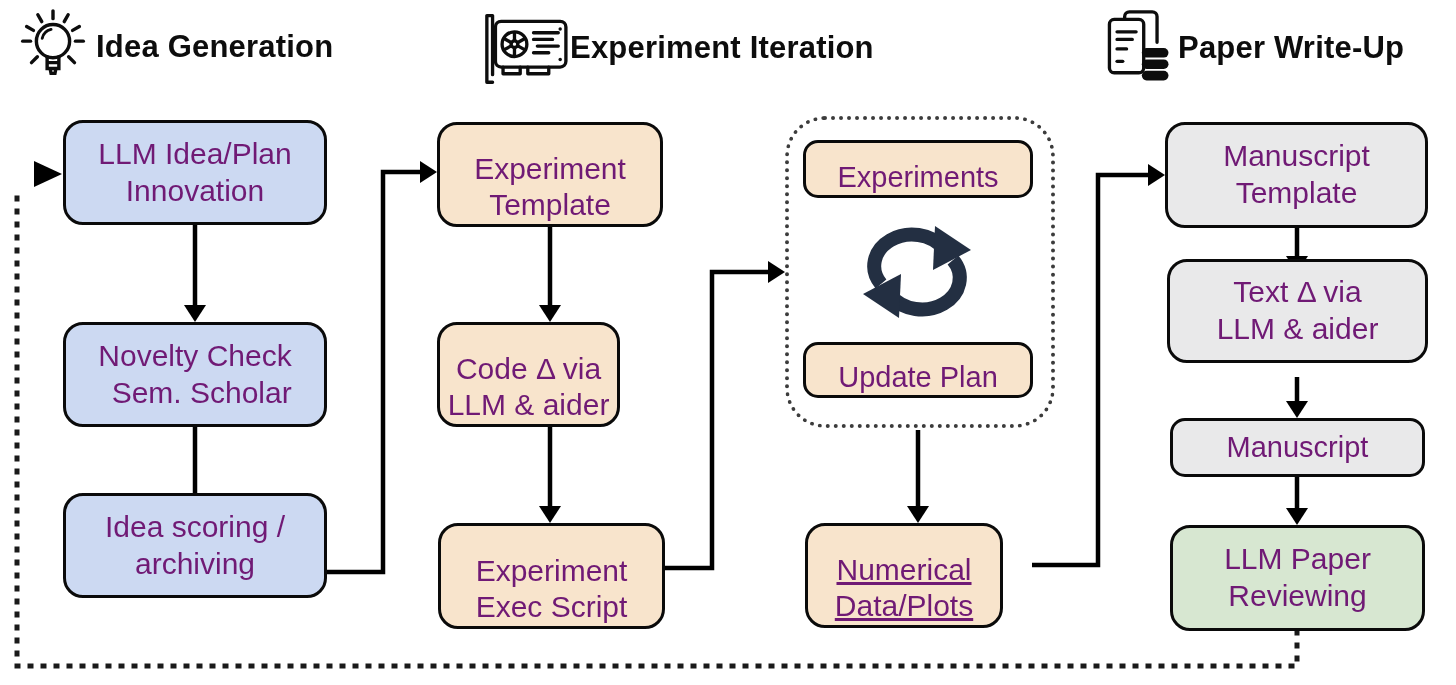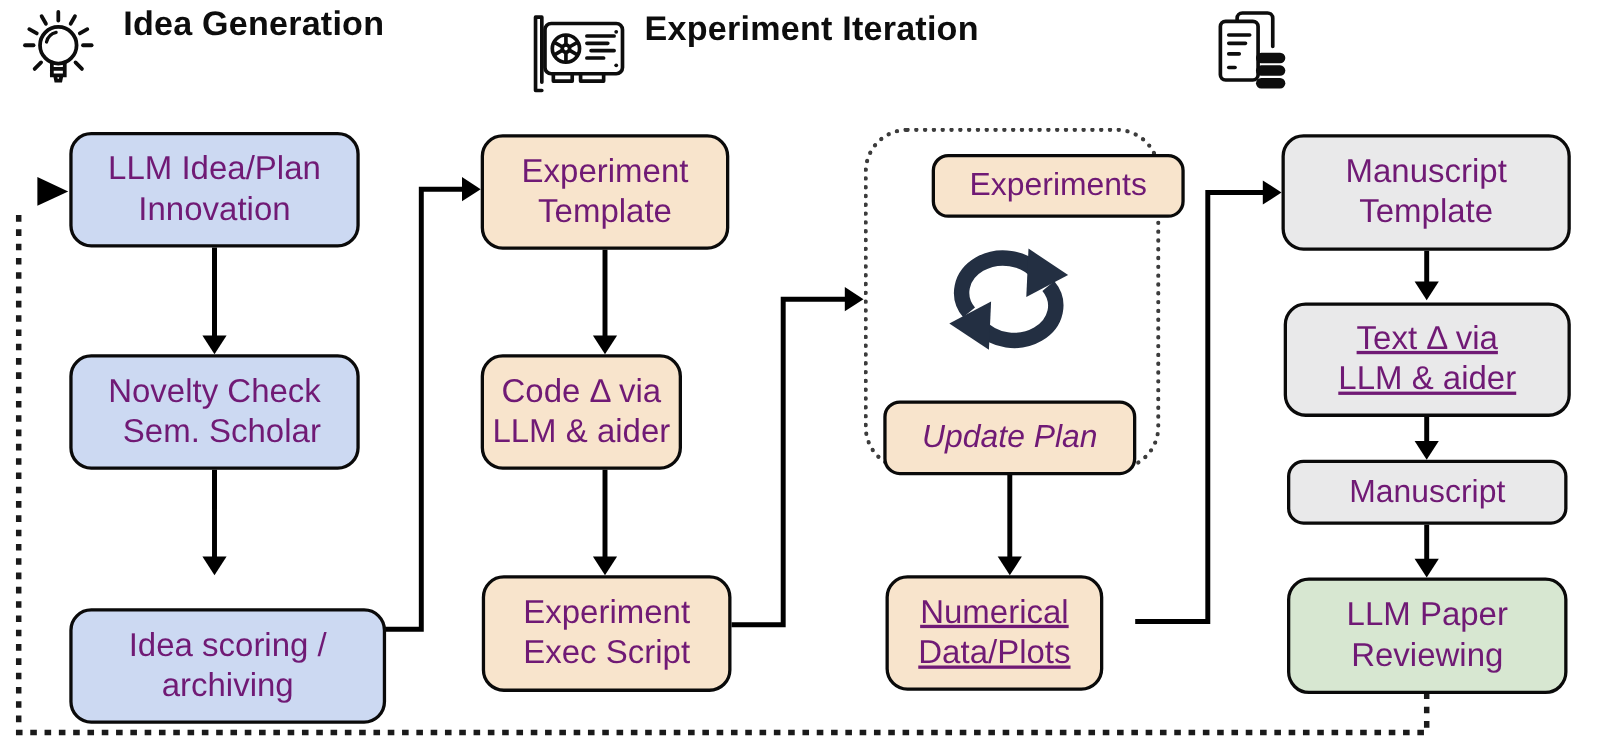--- a/index.html
+++ b/index.html
@@ -1,36 +1,36 @@
 <!DOCTYPE html>
 <html><head>
 <meta charset="utf-8">
 <style>
   html,body{margin:0;padding:0;background:#ffffff;}
   .canvas{
     position:relative;width:1456px;height:685px;background:#ffffff;overflow:hidden;
     font-family:"Liberation Sans", sans-serif;color:#0d0d0d;
   }
   .wires{position:absolute;left:0;top:0;z-index:1;}
-  .hdr{position:absolute;display:flex;align-items:flex-start;gap:16px;z-index:3;}
+  .hdr{position:absolute;display:flex;align-items:center;z-index:3;}
   .hdr .hlabel{font-size:31px;font-weight:700;letter-spacing:.2px;white-space:nowrap;}
   .hicon{display:inline-flex;align-items:center;justify-content:center;}
   .loop-container{
     position:absolute;left:785px;top:116px;width:270px;height:312px;
     border:4px dotted #3c3c3c;border-radius:40px;box-sizing:border-box;z-index:0;background:#fff;
   }
   .node{
     position:absolute;display:flex;align-items:center;justify-content:center;
     border:3.5px solid #0a0a0a;border-radius:20px;box-sizing:border-box;z-index:2;
     font-size:30px;line-height:1.22;text-align:center;color:#701a75;
   }
   .node .node-label{white-space:pre-line;}
   .small{border-radius:15px;font-size:29px;}
   .c-blue{background:#ccd9f2;}
-  .c-tan{background:#f8e4cc;}
+  .c-tan{background:#f8e4cc;align-items:flex-end;}
   .c-gray{background:#e9e9ea;}
   .c-green{background:#d7e7d1;}
   .loop-icon{position:absolute;left:856px;top:220px;width:122px;height:104px;z-index:2;}
 </style>
 </head>
 <body>
 
 <div class="canvas">
 
   <svg class="wires" width="1456" height="685" viewBox="0 0 1456 685">
@@ -143,74 +143,75 @@
         <rect x="12" y="14" width="36" height="56" rx="5" fill="#ffffff"></rect>
         <path d="M20 27 H40 M20 35 H36 M20 45 H30"></path>
         <path d="M20 58 H26"></path>
         <g fill="#0d0d0d" stroke="none">
           <rect x="46" y="44" width="28" height="10" rx="5"></rect>
           <rect x="46" y="56" width="28" height="10" rx="5"></rect>
           <rect x="46" y="68" width="28" height="10" rx="5"></rect>
         </g>
       </svg>
     </span>
+    <span class="hlabel">Paper Write-Up</span>
   </div>
 
   <div class="node c-blue" style="left:63px;top:120px;width:264px;height:105px;">
     <span class="node-label">LLM Idea/Plan
 Innovation</span>
   </div>
   <div class="node c-blue" style="left:63px;top:322px;width:264px;height:105px;text-align:right;">
     <span class="node-label">Novelty Check
 Sem. Scholar</span>
   </div>
-  <div class="node c-blue" style="left:63px;top:553px;width:288px;height:105px;">
+  <div class="node c-blue" style="left:63px;top:493px;width:264px;height:105px;">
     <span class="node-label">Idea scoring /
 archiving</span>
   </div>
 
   <div class="node c-tan" style="left:437px;top:122px;width:226px;height:105px;">
     <span class="node-label">Experiment
 Template</span>
   </div>
   <div class="node c-tan" style="left:437px;top:322px;width:183px;height:105px;">
     <span class="node-label">Code Δ via
 LLM &amp; aider</span>
   </div>
   <div class="node c-tan" style="left:438px;top:523px;width:227px;height:106px;">
     <span class="node-label">Experiment
 Exec Script</span>
   </div>
 
-  <div class="node c-tan small" style="left:803px;top:140px;width:230px;height:58px;margin-left:44px;">
+  <div class="node c-tan small" style="left:803px;top:140px;width:230px;height:58px;">
     <span class="node-label">Experiments</span>
   </div>
   <div class="loop-icon">
     <svg width="122" height="104" viewBox="0 0 120 104">
       <g fill="#232f42">
         <path d="M24 64 A 36 30 0 0 1 86 28" fill="none" stroke="#232f42" stroke-width="14"></path>
         <polygon points="78,6 114,30 76,50"></polygon>
         <path d="M96 40 A 36 30 0 0 1 34 76" fill="none" stroke="#232f42" stroke-width="14"></path>
         <polygon points="42,98 6,74 44,54"></polygon>
       </g>
     </svg>
   </div>
-  <div class="node c-tan small" style="left:803px;top:364px;width:230px;height:68px;font-style:italic;">
+  <div class="node c-tan small" style="left:803px;top:342px;width:230px;height:56px;">
     <span class="node-label">Update Plan</span>
   </div>
   <div class="node c-tan" style="left:805px;top:523px;width:198px;height:105px;text-decoration:underline;">
     <span class="node-label">Numerical
 Data/Plots</span>
   </div>
 
   <div class="node c-gray" style="left:1165px;top:122px;width:263px;height:106px;">
     <span class="node-label">Manuscript
 Template</span>
   </div>
-  <div class="node c-gray" style="left:1167px;top:275px;width:261px;height:104px;text-decoration:underline;">
+  <div class="node c-gray" style="left:1167px;top:259px;width:261px;height:104px;">
     <span class="node-label">Text Δ via
 LLM &amp; aider</span>
   </div>
   <div class="node c-gray small" style="left:1170px;top:418px;width:255px;height:59px;">
     <span class="node-label">Manuscript</span>
   </div>
   <div class="node c-green" style="left:1170px;top:525px;width:255px;height:106px;">
     <span class="node-label">LLM Paper
 Reviewing</span>
   </div>

